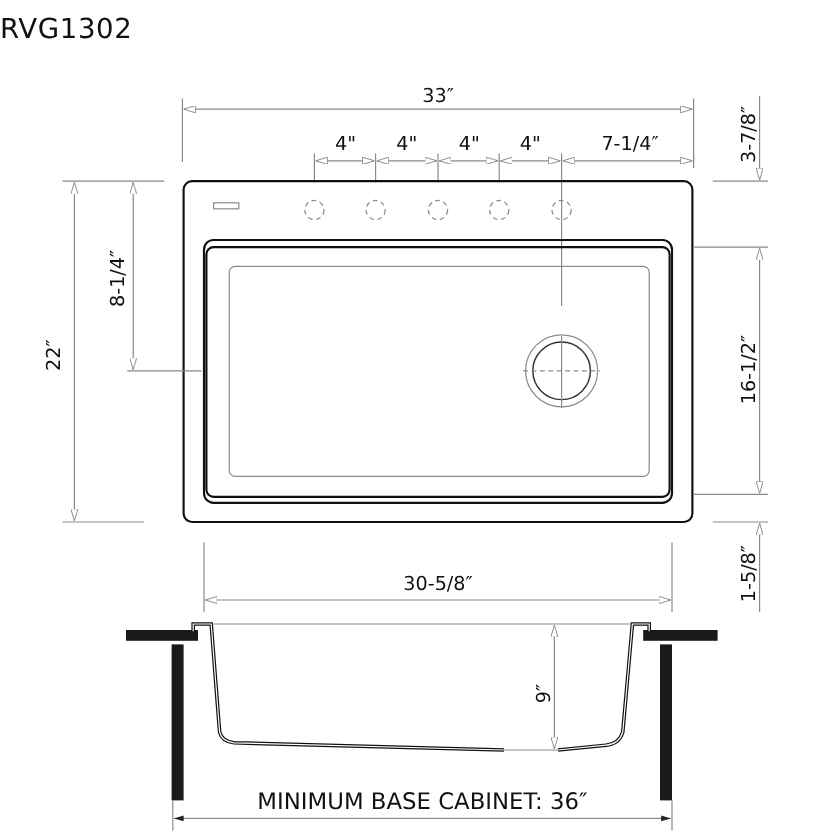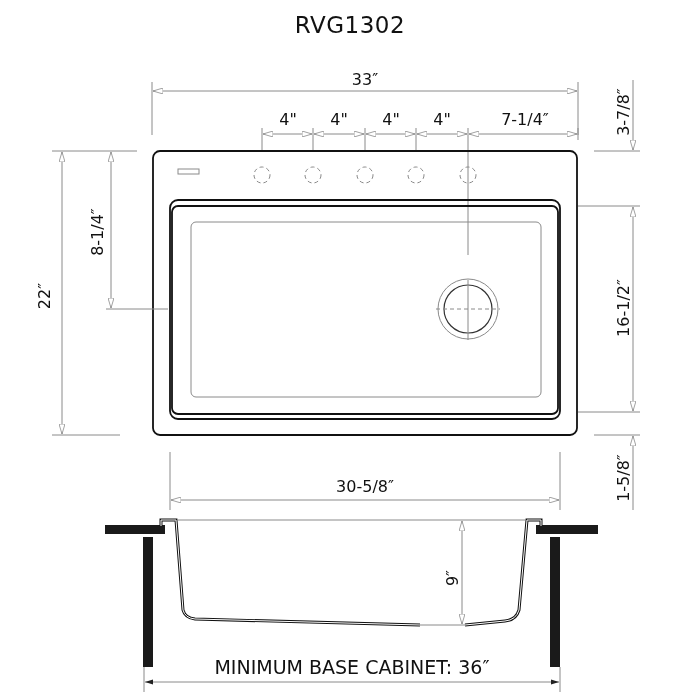--- a/index.html
+++ b/index.html
@@ -1,18 +1,18 @@
 <!DOCTYPE html>
 <html><head>
   <meta charset="utf-8">
   <style>
     html, body { margin: 0; padding: 0; background: #ffffff; }
     body { width: 700px; height: 700px; overflow: hidden; position: relative; }
     .title {
-      position: absolute; left: 0; top: 12px; width: 700px; text-align: center;
+      position: absolute; left: 0; top: 12px; width: 700px; text-align: left;
       font-family: "DejaVu Sans", sans-serif; font-size: 23px; color: #111;
       letter-spacing: 0.5px;
     }
     svg { position: absolute; left: 0; top: 0; }
     .dim { stroke: #8a8a8a; stroke-width: 1; fill: none; }
     .dimtxt { font-family: "DejaVu Sans", sans-serif; font-size: 16px; fill: #111; }
     .outline { stroke: #111; stroke-width: 1.8; fill: none; }
     .thin { stroke: #8a8a8a; stroke-width: 1; fill: none; }
     .dash { stroke: #8a8a8a; stroke-width: 1; fill: none; stroke-dasharray: 4 3; }
     .cabinet { fill: #1a1a1a; }

